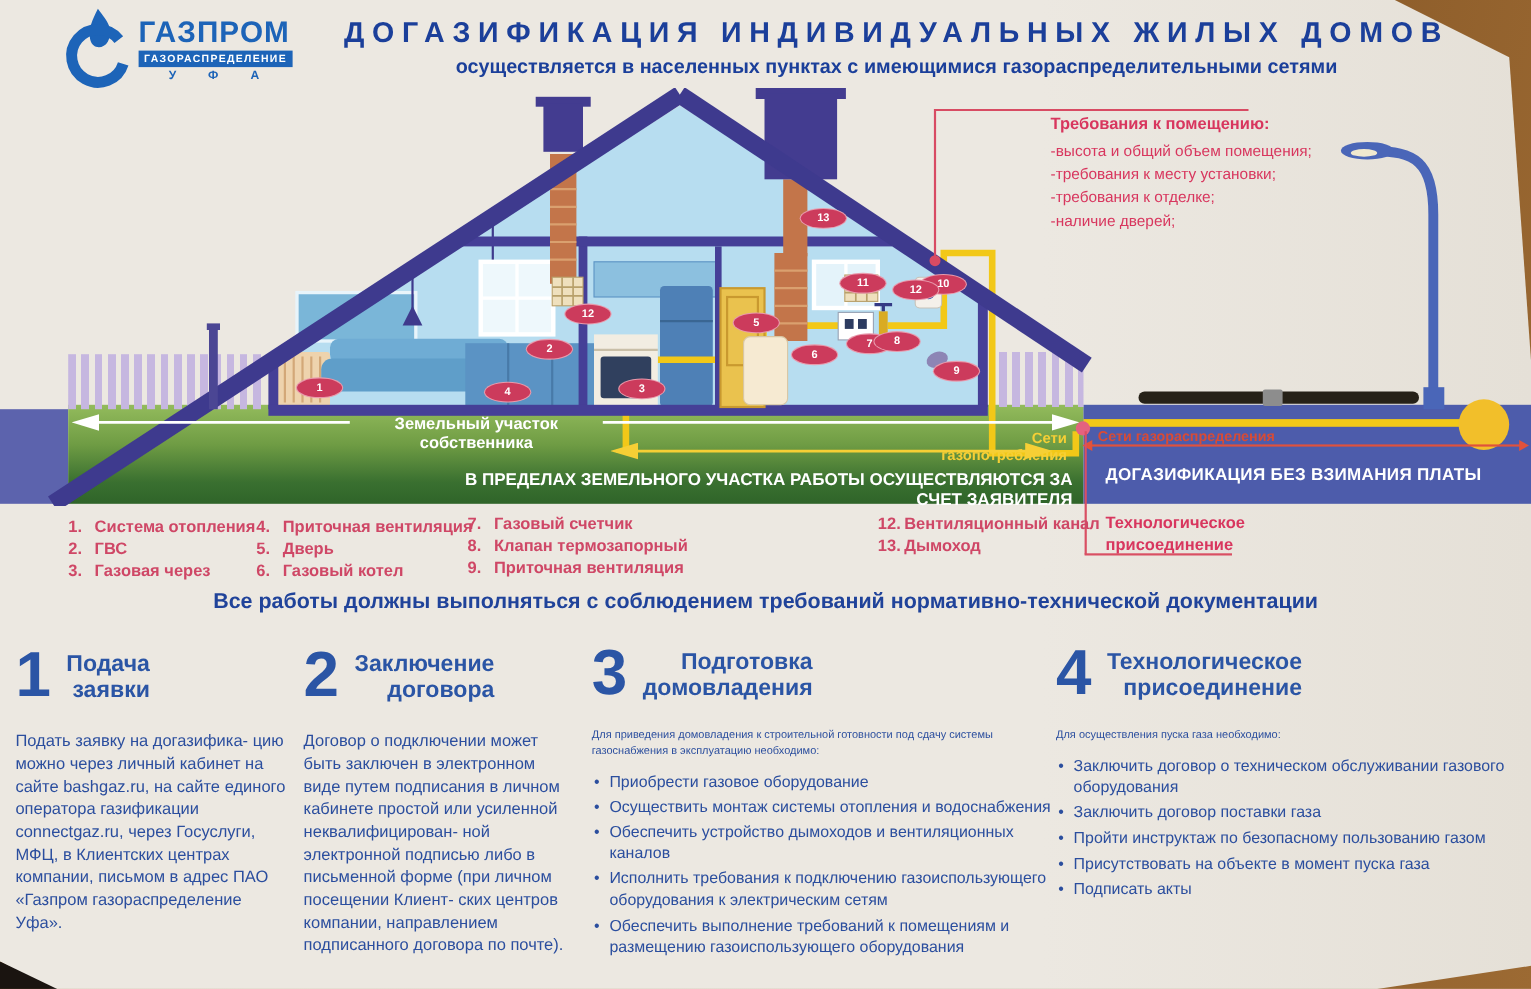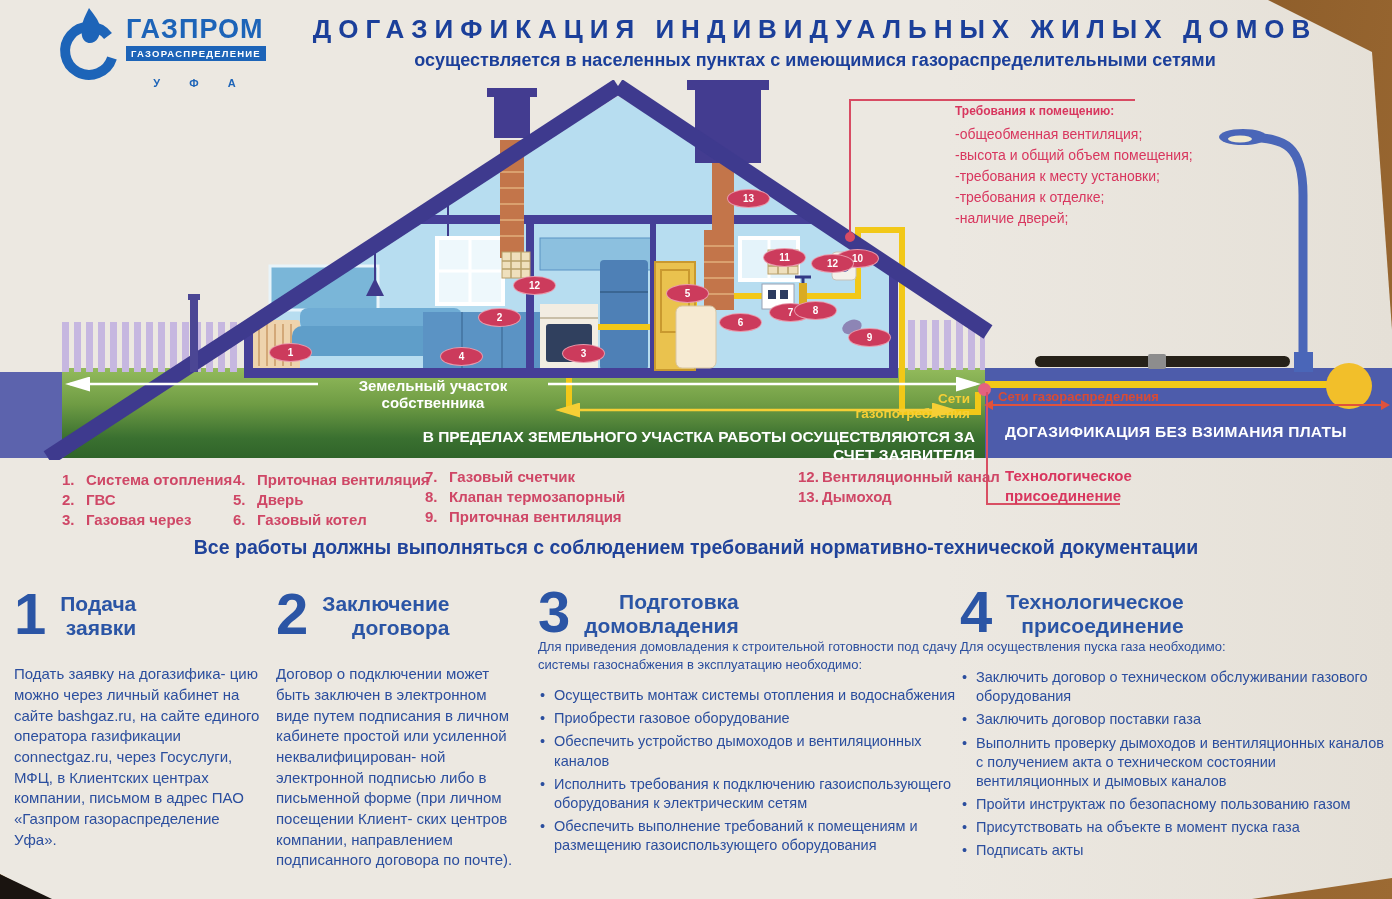--- a/index.html
+++ b/index.html
@@ -9,28 +9,28 @@
   #poster{position:absolute;inset:0;
     background:linear-gradient(90deg,#ece8e1 0%,#ece8e1 68%,#e5e0d7 100%);
     clip-path:polygon(0 0,1268px 0,1372px 52px,1392px 330px,1392px 878px,1252px 899px,46px 899px,0 874px);}
   .abs{position:absolute;}
   
   .logo{left:58px;top:6px;width:210px;height:86px;display:flex;align-items:flex-start;}
   .logo-text{margin-left:6px;padding-top:10px;}
   .logo-name{color:#1d64b8;font-size:27px;font-weight:800;letter-spacing:1px;line-height:1;}
   .logo-sub{background:#1d64b8;color:#fff;font-size:9.5px;font-weight:700;letter-spacing:1.2px;
     padding:2px 5px;margin-top:3px;display:inline-block;}
-  .logo-city{color:#1d64b8;font-size:11px;font-weight:700;letter-spacing:13px;text-align:center;margin-top:16px;padding-left:10px;}
+  .logo-city{color:#1d64b8;font-size:11px;font-weight:700;letter-spacing:13px;text-align:center;margin-top:2px;padding-left:10px;}
   .main-title{left:300px;top:14px;width:1030px;text-align:center;color:#1b3f9a;
     font-size:26px;font-weight:800;letter-spacing:7px;}
   .sub-title{left:300px;top:50px;width:1030px;text-align:center;color:#1b3f9a;
     font-size:18px;font-weight:600;}
   
   .reqs{left:955px;top:104px;width:250px;color:#d8365e;}
-  .reqs-title{font-size:12px;font-weight:800;margin-bottom:6px;}
+  .reqs-title{font-size:15px;font-weight:800;margin-bottom:6px;}
   .reqs-item{font-size:14px;font-weight:500;line-height:1.5;}
   
   .road-left{left:0;top:372px;width:62px;height:86px;background:#5c63ad;}
   .lawn{left:62px;top:368px;width:923px;height:90px;
     background:linear-gradient(180deg,#93bb5c 0%,#6f9c44 40%,#3a7030 78%,#2f6429 100%);}
   .road-right{left:985px;top:368px;width:407px;height:90px;background:#4d5cab;}
   .fence{background:repeating-linear-gradient(90deg,#c6b7e0 0 7px,rgba(0,0,0,0) 7px 12px);}
   .fence-l{left:62px;top:322px;width:178px;height:50px;}
   .fence-r{left:908px;top:320px;width:77px;height:50px;}
   .land-label{left:320px;top:377px;width:226px;text-align:center;color:#fff;font-size:15px;font-weight:700;}
@@ -58,21 +58,21 @@
   .legend-item{position:relative;padding-left:24px;line-height:20px;}
   .legend-item .num{position:absolute;left:0;}
   .legend-extra{left:1005px;top:466px;width:160px;color:#d8365e;font-size:15px;font-weight:700;line-height:20px;}
   .notice{left:0;top:536px;width:1392px;text-align:center;color:#20439a;font-size:19.5px;font-weight:800;}
   
   .step{color:#2b4e9e;}
   .step-head{display:flex;}
   .step-num{font-size:58px;font-weight:800;line-height:.9;color:#2b55a5;margin-right:14px;}
   .step-title{font-size:21px;font-weight:800;line-height:1.15;color:#2b55a5;padding-top:4px;text-align:right;}
   .step-body{margin-top:24px;font-size:15px;line-height:1.38;font-weight:500;}
-  .step-intro{font-size:13px;line-height:1.38;font-weight:500;margin-bottom:12px;}
+  .step-intro{margin-top:24px;font-size:10px;line-height:1.38;font-weight:500;margin-bottom:12px;}
   .step ul{list-style:none;margin:0;padding:0;font-size:14.5px;font-weight:500;}
   .step li{position:relative;padding-left:16px;margin:4px 0;line-height:1.32;}
   .step li:before{content:"\2022";position:absolute;left:2px;}
   .corner-shadow{left:0;top:868px;width:52px;height:31px;background:#1a1410;
     clip-path:polygon(0 20%,100% 100%,0 100%);}
 </style>
 </head>
 <body>
 
 <div id="stage">
@@ -87,21 +87,20 @@
       <div class="logo-name">ГАЗПРОМ</div>
       <div class="logo-sub">ГАЗОРАСПРЕДЕЛЕНИЕ</div>
       <div class="logo-city">У Ф А</div>
     </div>
   </div>
   <div class="abs main-title">ДОГАЗИФИКАЦИЯ ИНДИВИДУАЛЬНЫХ ЖИЛЫХ ДОМОВ</div>
   <div class="abs sub-title">осуществляется в населенных пунктах с имеющимися газораспределительными сетями</div>
 
   <div class="abs reqs">
     <div class="reqs-title">Требования к помещению:</div>
-    <div class="reqs-item">-общеобменная вентиляция;</div>
     <div class="reqs-item">-высота и общий объем помещения;</div>
     <div class="reqs-item">-требования к месту установки;</div>
     <div class="reqs-item">-требования к отделке;</div>
     <div class="reqs-item">-наличие дверей;</div>
   </div>
 
   <div class="abs road-left"></div>
   <div class="abs lawn"></div>
   <div class="abs road-right"></div>
   <div class="abs fence fence-l"></div>
@@ -311,41 +310,40 @@
   <div class="abs step" style="left:538px;top:586px;width:420px">
     <div class="step-head">
       <div class="step-num">3</div>
       <div class="step-title">
         <div>Подготовка</div>
             <div>домовладения</div>
       </div>
     </div>
     <div class="step-intro">Для приведения домовладения к строительной готовности под сдачу системы газоснабжения в эксплуатацию необходимо:</div>
     <ul>
+      <li>Приобрести газовое оборудование</li>
       <li>Осуществить монтаж системы отопления и водоснабжения</li>
-      <li>Приобрести газовое оборудование</li>
       <li>Обеспечить устройство дымоходов и вентиляционных каналов</li>
       <li>Исполнить требования к подключению газоиспользующего оборудования к электрическим сетям</li>
       <li>Обеспечить выполнение требований к помещениям и размещению газоиспользующего оборудования</li>
     </ul>
   </div>
 
   <div class="abs step" style="left:960px;top:586px;width:425px">
     <div class="step-head">
       <div class="step-num">4</div>
       <div class="step-title">
         <div>Технологическое</div>
             <div>присоединение</div>
       </div>
     </div>
     <div class="step-intro">Для осуществления пуска газа необходимо:</div>
     <ul>
       <li>Заключить договор о техническом обслуживании газового оборудования</li>
       <li>Заключить договор поставки газа</li>
-      <li>Выполнить проверку дымоходов и вентиляционных каналов с получением акта о техническом состоянии вентиляционных и дымовых каналов</li>
       <li>Пройти инструктаж по безопасному пользованию газом</li>
       <li>Присутствовать на объекте в момент пуска газа</li>
       <li>Подписать акты</li>
     </ul>
   </div>
 
 </div>
 <div class="abs corner-shadow"></div>
 </div>
 

